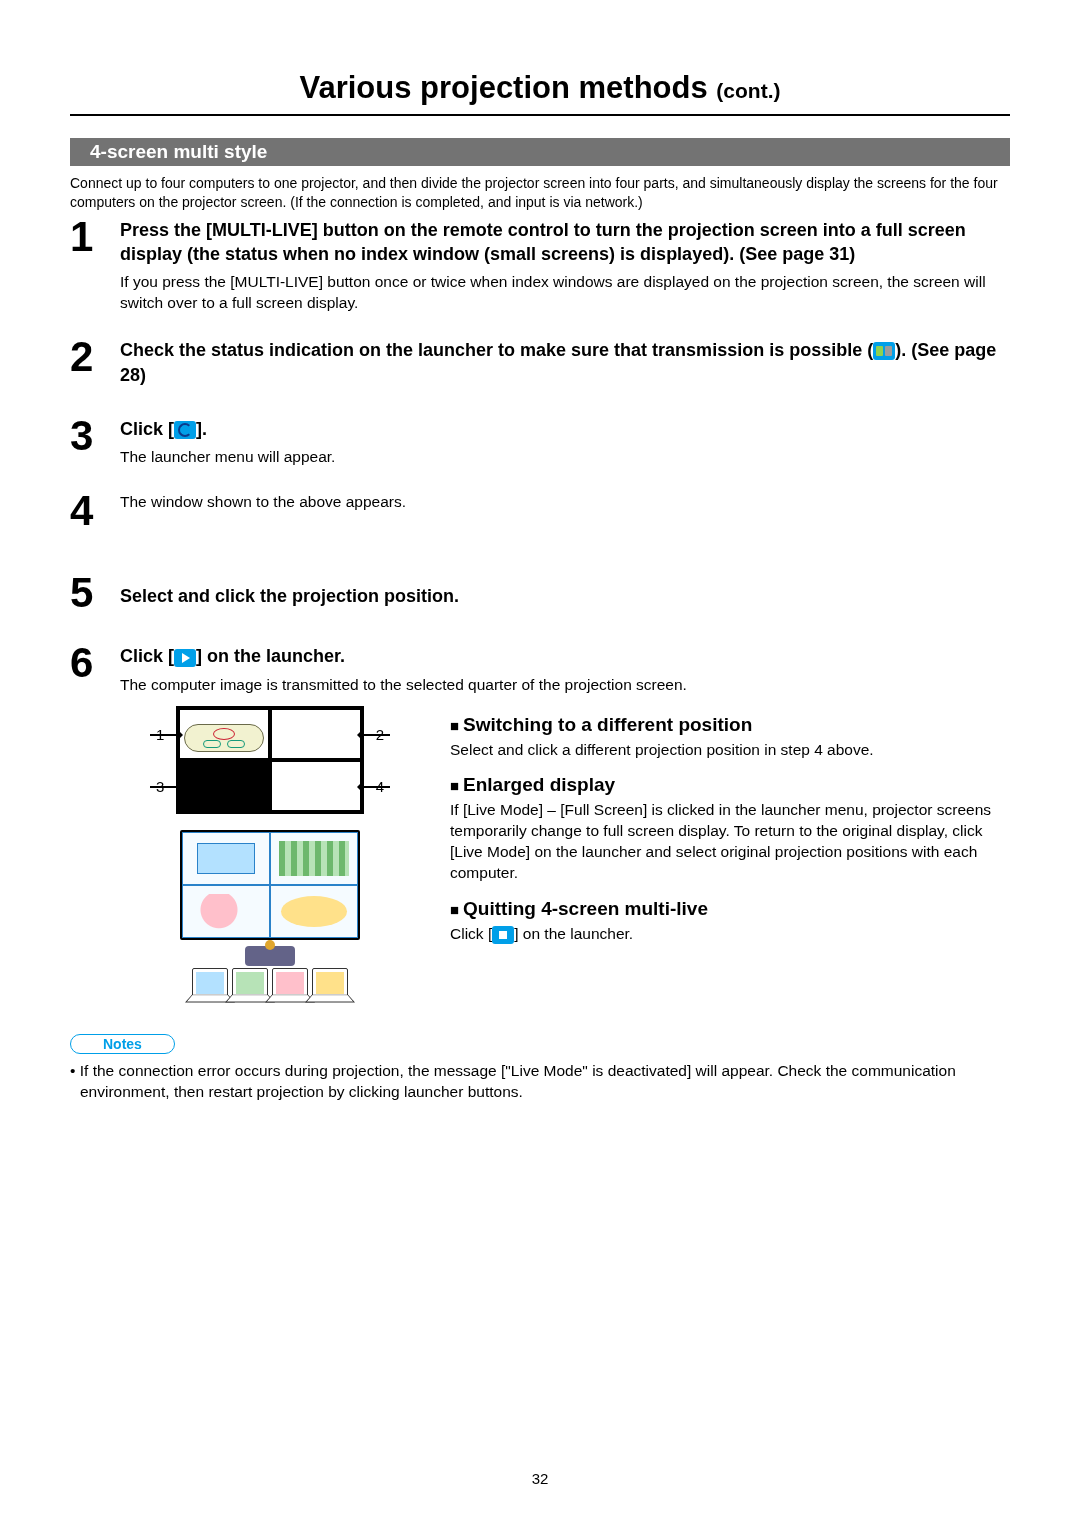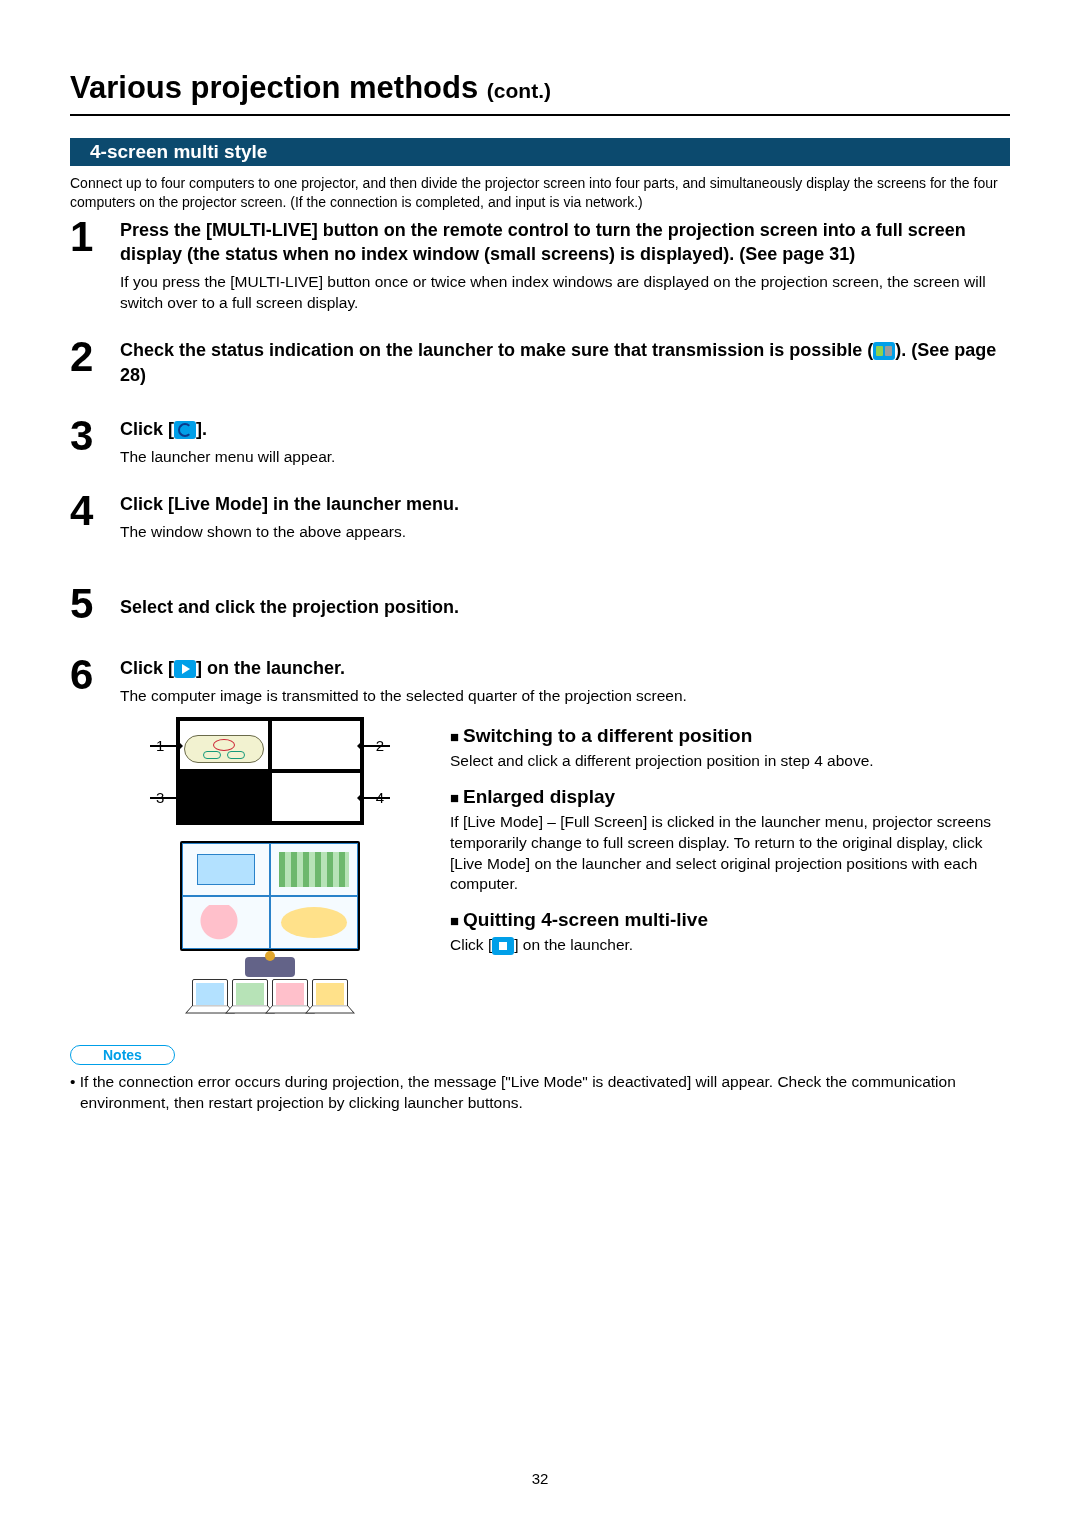--- a/index.html
+++ b/index.html
@@ -9,33 +9,34 @@
     color: #000;
     width: 1080px;
     height: 1527px;
     position: relative;
     padding: 70px 70px 40px 70px;
   }
   .page-title {
     font-size: 31px;
     font-weight: bold;
     margin-bottom: 2px;
+    text-align: center;
   }
   .page-title .cont {
     font-size: 21px;
     font-weight: bold;
   }
   .title-rule {
     border: none;
     border-top: 2px solid #000;
     margin-top: 8px;
     margin-bottom: 22px;
   }
   .green-bar {
-    background: #0c4a6e;
+    background: #737373;
     color: #fff;
     font-weight: bold;
     font-size: 19px;
     padding: 3px 20px;
     margin-bottom: 8px;
   }
   .intro {
     font-size: 14px;
     line-height: 1.35;
     margin-bottom: 4px;
@@ -200,21 +201,20 @@
       <span>Click [</span><span class="inline-icon circle-arrow"></span><span>].</span>
     </div>
     <div class="step-sub">The launcher menu will appear.</div>
   </div>
 </div>
 
 
 <div class="step" style="margin-bottom:40px">
   <div class="step-num">4</div>
   <div class="step-body">
-    <div class="step-head">Click [Live Mode] in the launcher menu.</div>
     <div class="step-sub">The window shown to the above appears.</div>
   </div>
 </div>
 
 
 <div class="step" style="margin-bottom:28px">
   <div class="step-num">5</div>
   <div class="step-body">
     <div class="step-head" style="padding-top:10px">Select and click the projection position.</div>
   </div>

